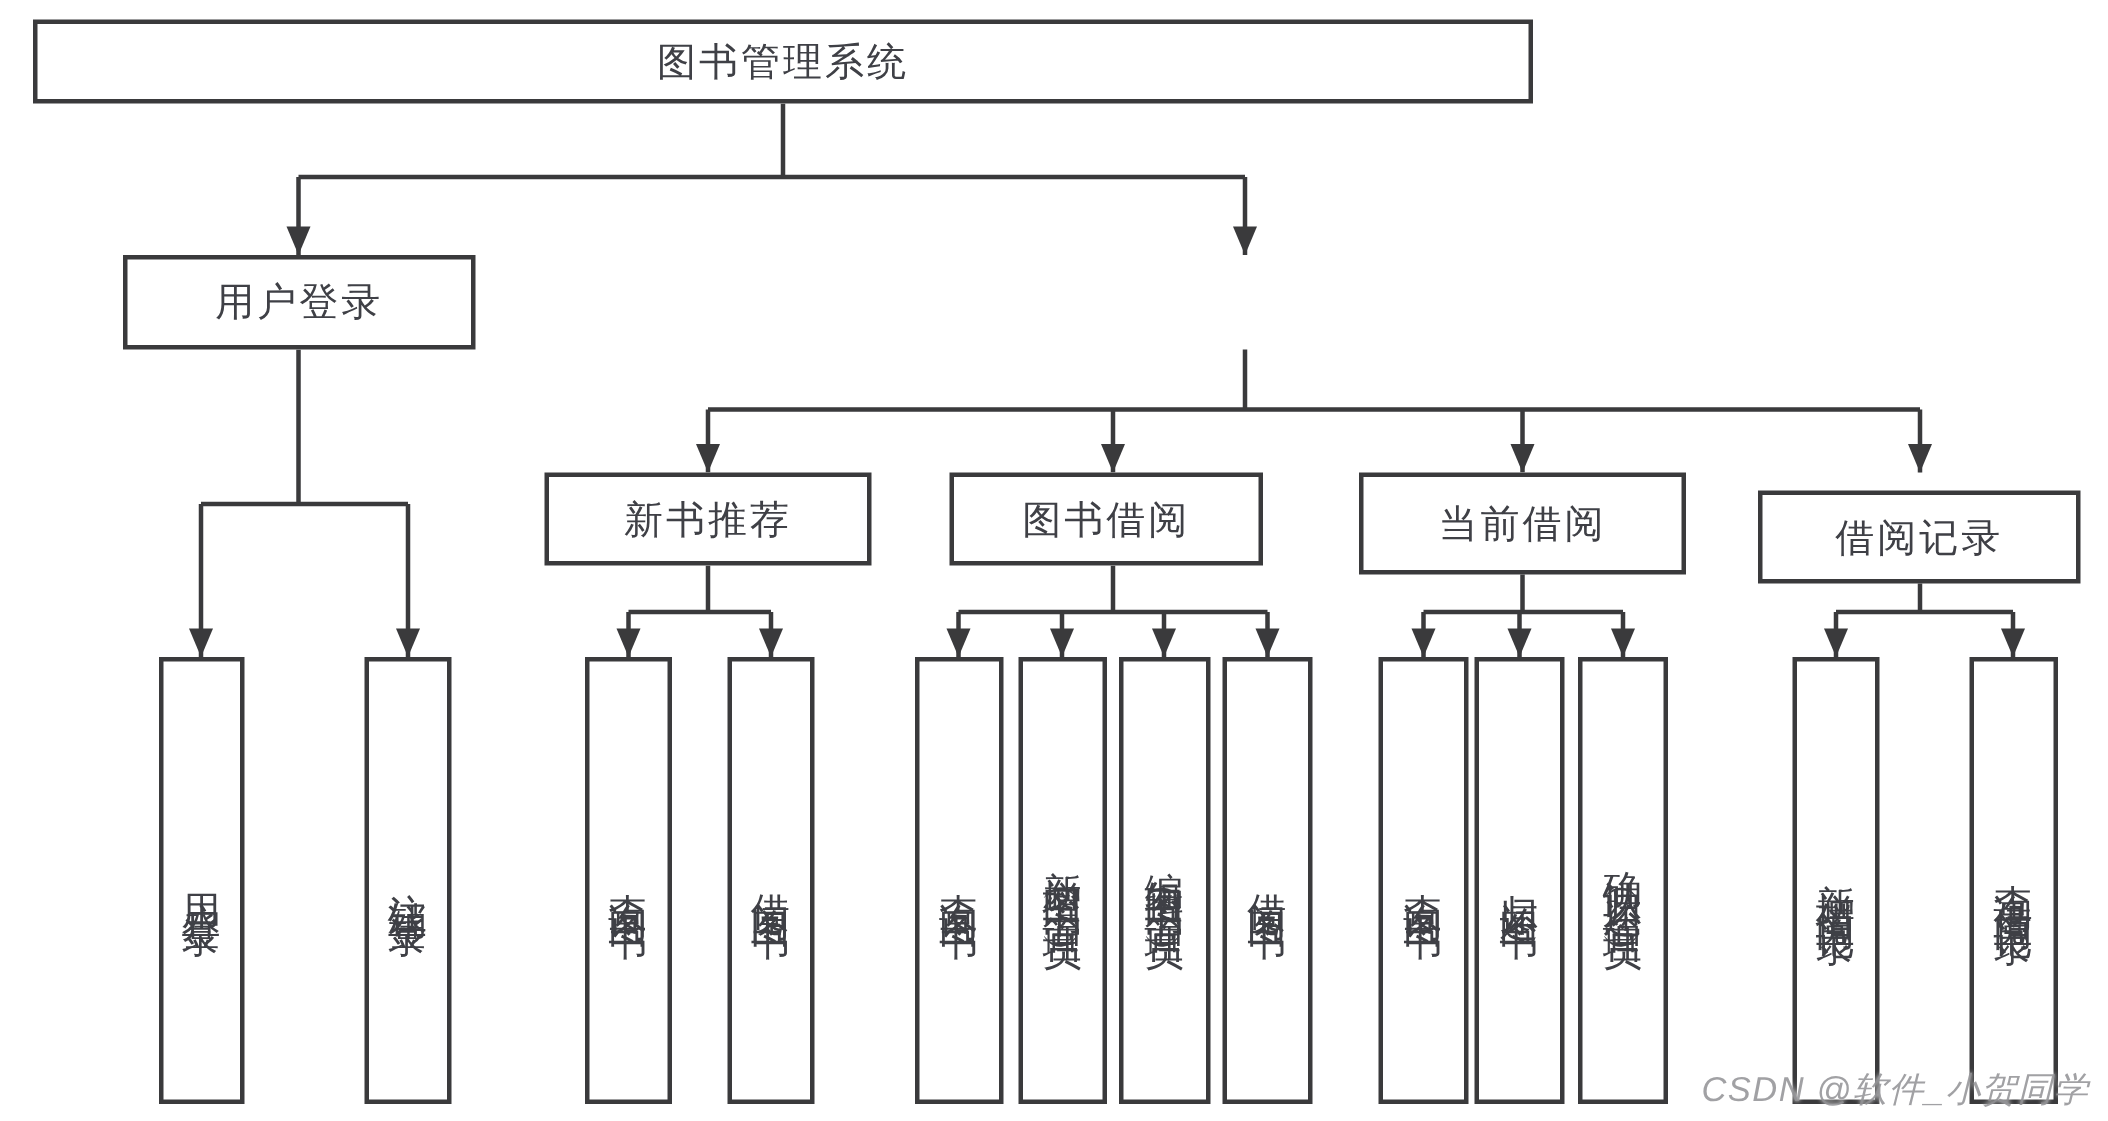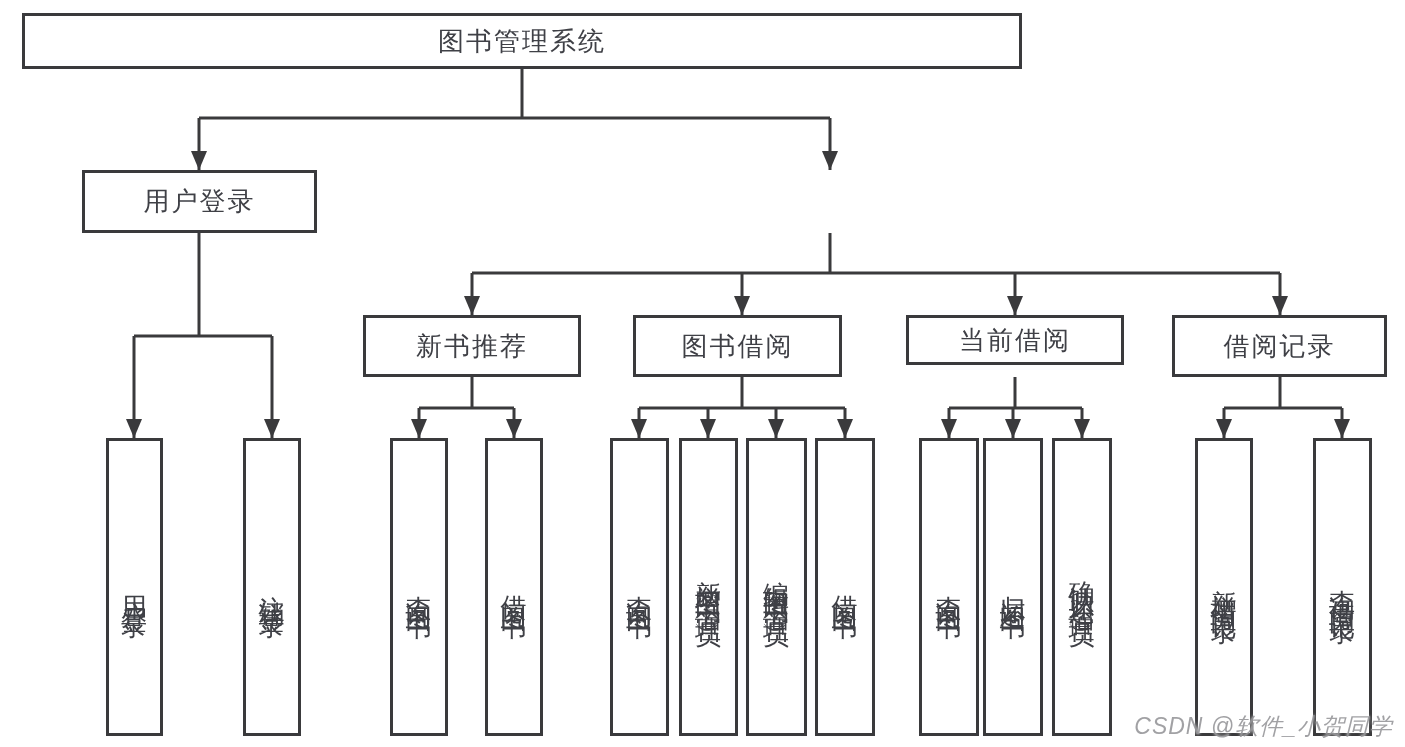--- a/index.html
+++ b/index.html
@@ -53,22 +53,22 @@
     letter-spacing: 6px;
     white-space: nowrap;
   }
 
   
   .n-root { left: 22px;  top: 13px;  width: 1000px; height: 56px; }
   .n-l2a  { left: 82px;  top: 170px; width: 235px;  height: 63px; }
   .n-l2b  { left: 712px; top: 170px; width: 235px;  height: 63px; }
   .n-l3a  { left: 363px; top: 315px; width: 218px;  height: 62px; }
   .n-l3b  { left: 633px; top: 315px; width: 209px;  height: 62px; }
-  .n-l3c  { left: 906px; top: 315px; width: 218px;  height: 50px; }
-  .n-l3d  { left: 1172px;top: 315px; width: 215px;  height: 62px; }
+  .n-l3c  { left: 906px; top: 315px; width: 218px;  height: 68px; }
+  .n-l3d  { left: 1172px;top: 327px; width: 215px;  height: 62px; }
 
   .leaf { top: 438px; height: 298px; }
   .lf0  { left: 106px;  width: 57px; }
   .lf1  { left: 243px;  width: 58px; }
   .lf2  { left: 390px;  width: 58px; }
   .lf3  { left: 485px;  width: 58px; }
   .lf4  { left: 610px;  width: 59px; }
   .lf5  { left: 679px;  width: 59px; }
   .lf6  { left: 746px;  width: 61px; }
   .lf7  { left: 815px;  width: 60px; }

